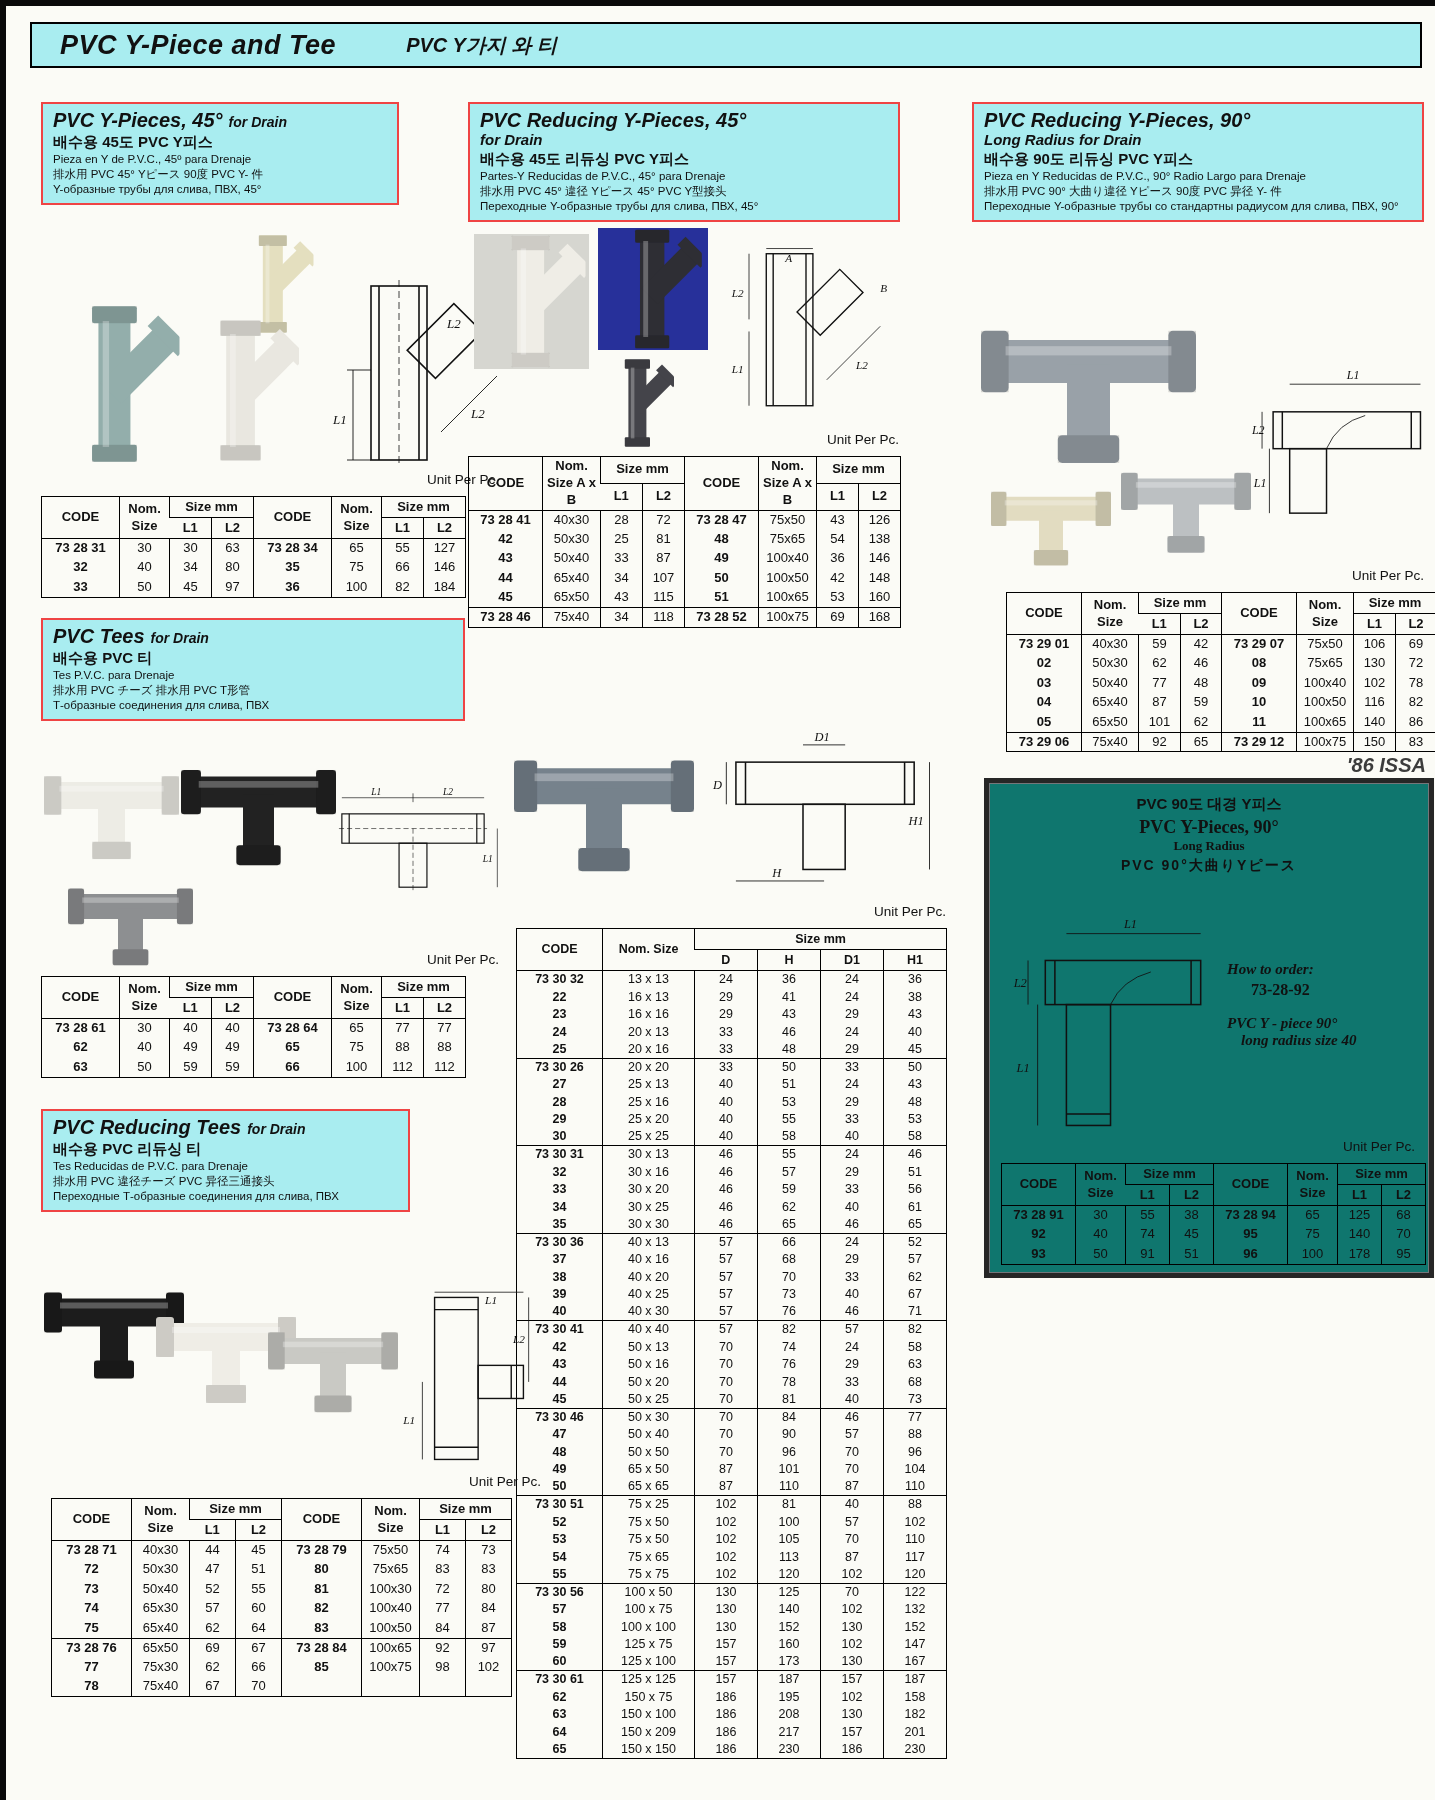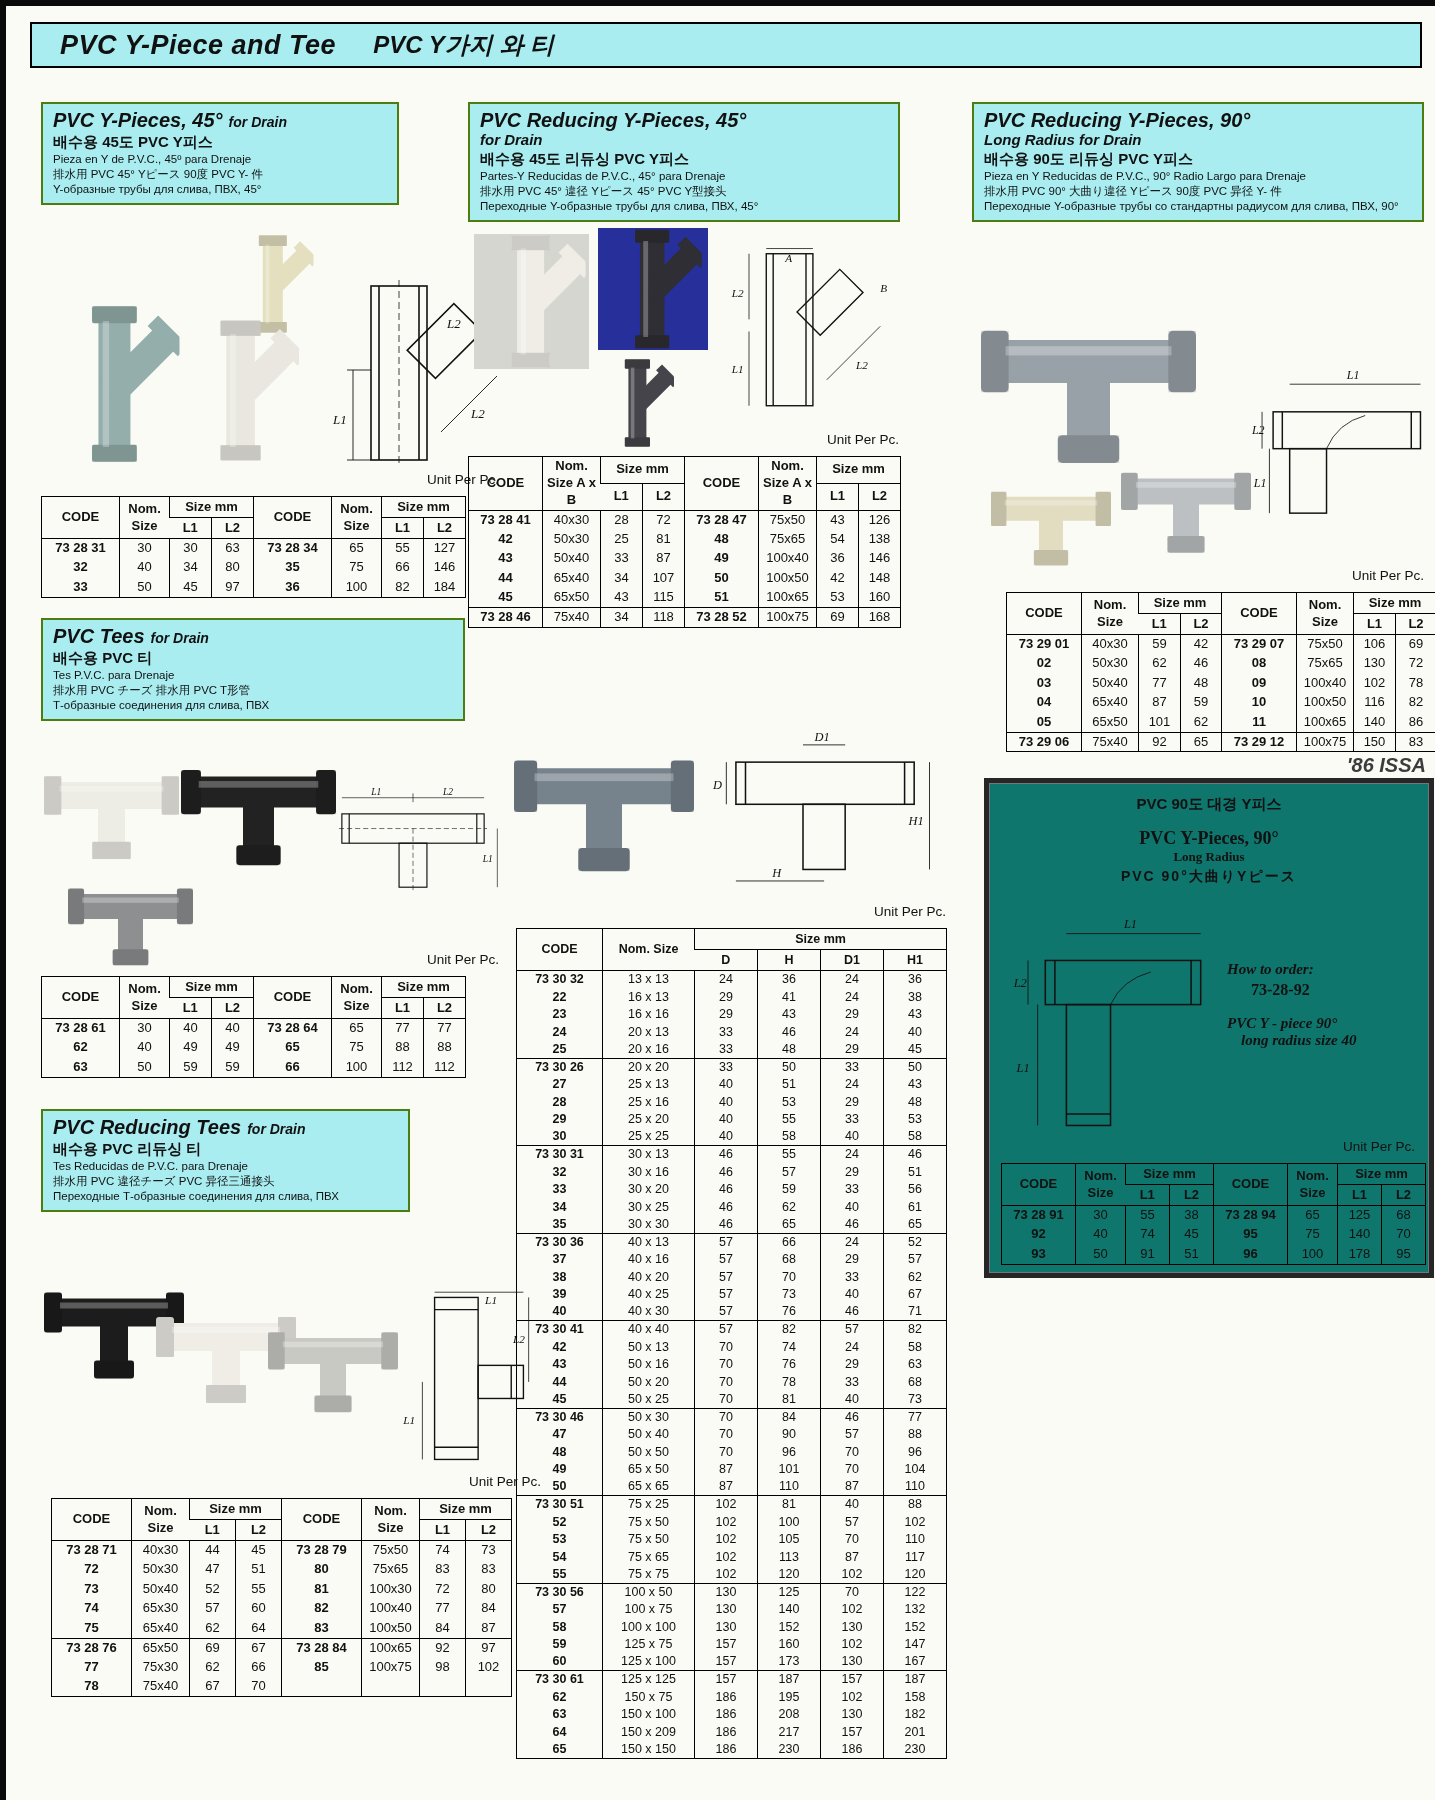--- a/index.html
+++ b/index.html
@@ -1,22 +1,22 @@
 <!DOCTYPE html>
 <html><head>
 <meta charset="utf-8">
 <style>
 *{margin:0;padding:0;box-sizing:border-box}
 html,body{background:#d9d9d9}
 .page{position:relative;width:1435px;height:1800px;background:#fbfbf6;font-family:"Liberation Sans",sans-serif;color:#111;border-left:6px solid #0a0a0a;border-top:6px solid #0a0a0a;overflow:hidden}
 .abs{position:absolute}
 .titlebar{background:#a9edf0;border:2px solid #000;display:flex;align-items:center;padding-left:28px}
 .titlebar .en{font-size:27px;font-weight:bold;font-style:italic;letter-spacing:.5px}
-.titlebar .kr{font-size:24px;font-weight:bold;font-style:italic;margin-left:37px}
-.hdrbox{background:#a9edf0;border:2px solid #4d7c0f;padding:5px 8px 6px 10px}
+.titlebar .kr{font-size:20px;font-weight:bold;font-style:italic;margin-left:70px}
+.hdrbox{background:#a9edf0;border:2px solid #ef4444;padding:5px 8px 6px 10px}
 .hdrbox .t-main{font-size:20px;font-weight:bold;font-style:italic;line-height:1.1}
 .hdrbox .t-sfx{font-size:14px;margin-left:6px}
 .hdrbox .t-sfx-block{font-size:15px;font-weight:bold;font-style:italic;line-height:1.15}
 .hdrbox .t-kr{font-size:15px;font-weight:bold;margin-top:2px}
 .hdrbox .t-sm{font-size:11.5px;line-height:1.3}
 .unit{font-size:13.5px;text-align:right}
 .tbl{border-collapse:collapse;table-layout:fixed;font-size:13px}
 table.tbl{border:1.8px solid #000}
 .tbl th,.tbl td{border-left:1.4px solid #000;text-align:center;vertical-align:middle;padding:1px 2px;line-height:1.3;white-space:nowrap;overflow:hidden;font-weight:normal}
 .tbl th:first-child,.tbl td:first-child{border-left:none}
@@ -34,21 +34,21 @@
 .diag{stroke:#111;fill:none}
 .diag text{stroke:none;fill:#111;font-size:13px;font-style:italic;font-family:"Liberation Serif",serif}
 .diag .dim{stroke-width:.9}
 .diag .pipe{stroke-width:1.6}
 .diag .cl{stroke-width:.8;stroke-dasharray:7 4}
 .photo{display:block;width:100%;height:100%}
 .tile{display:flex;align-items:center;justify-content:center}
 .issa{font-size:20px;font-weight:bold;font-style:italic;color:#3c3c3c;text-align:right}
 .box90{background:#0f766e;border:5px solid #262626;box-shadow:inset 0 0 0 1px #74767a}
 .box90 .bt1{font-size:15px;font-weight:bold;text-align:center;margin-top:12px}
-.box90 .bt2{font-family:"Liberation Serif",serif;font-size:18px;font-weight:bold;text-align:center;margin-top:14px}
+.box90 .bt2{font-family:"Liberation Serif",serif;font-size:18px;font-weight:bold;text-align:center;margin-top:3px}
 .box90 .bt3{font-family:"Liberation Serif",serif;font-size:13px;font-weight:bold;text-align:center}
 .box90 .bt4{font-size:14px;font-weight:bold;text-align:center;margin-top:3px;letter-spacing:2px}
 .box90 .order1{font-family:"Liberation Serif",serif;font-size:15px;font-weight:bold;font-style:italic}
 .box90 .order2{font-family:"Liberation Serif",serif;font-size:16px;font-weight:bold;margin:3px 0 0 24px}
 .box90 .order3{font-family:"Liberation Serif",serif;font-size:15px;font-weight:bold;font-style:italic;margin-top:16px}
 .box90 .order4{font-family:"Liberation Serif",serif;font-size:15px;font-weight:bold;font-style:italic;margin-left:14px}
 </style>
 </head>
 <body>
 

